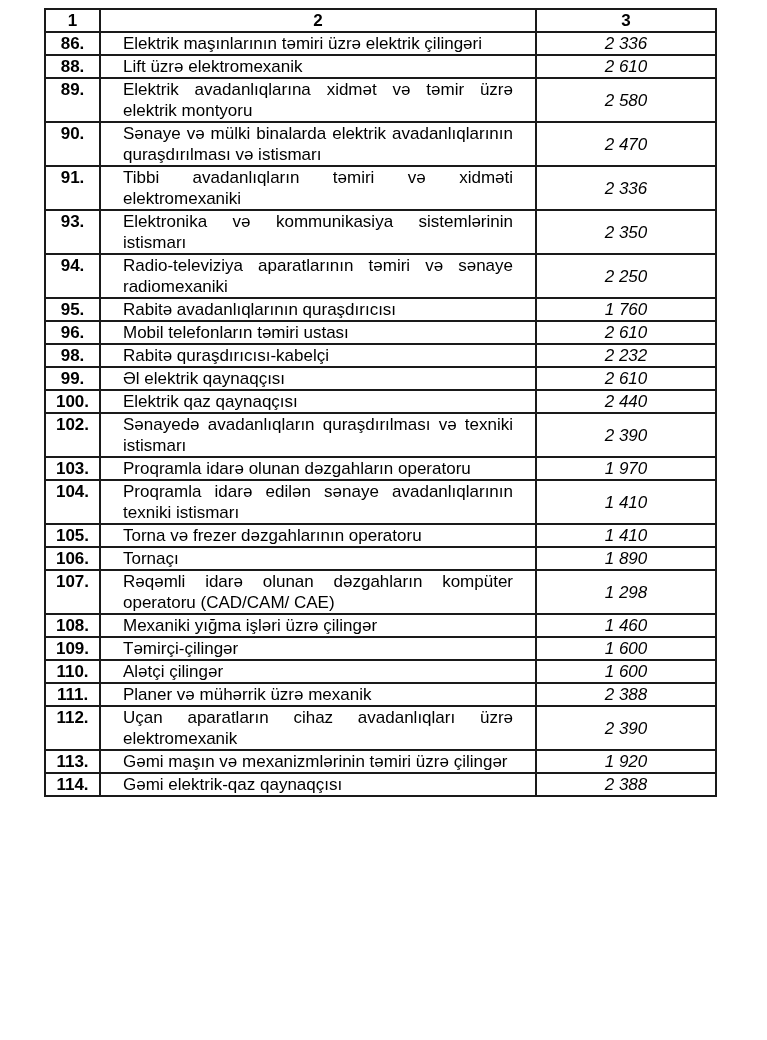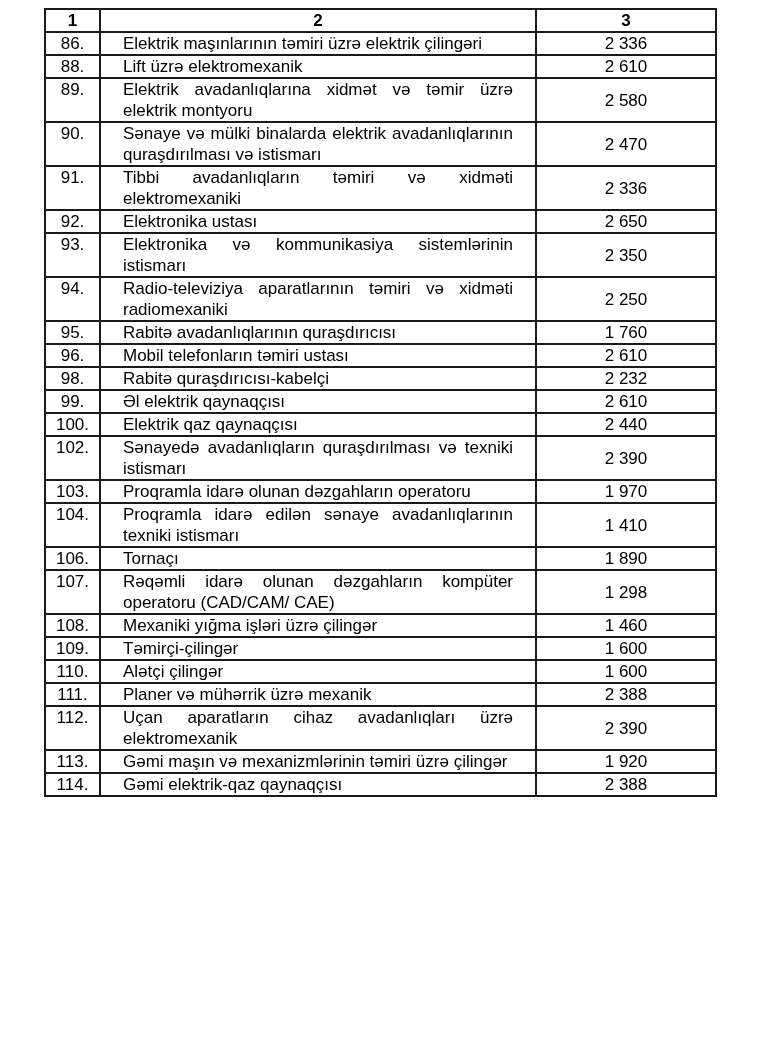--- a/index.html
+++ b/index.html
@@ -43,33 +43,35 @@
     text-align: center;
     vertical-align: middle;
     padding: 0 4px;
     height: 21px;
   }
   
   td.c1 {
     text-align: center;
     vertical-align: top;
     padding: 0 2px;
+    font-weight: bold;
   }
   
   td.c2 {
     text-align: justify;
     text-justify: inter-word;
     vertical-align: top;
     padding: 0 22px;
   }
   
   td.c3 {
     text-align: center;
     vertical-align: middle;
     padding: 0 4px;
+    font-style: italic;
   }
 </style>
 </head>
 <body>
 
 <div class="page">
   <table class="doc-table">
     <colgroup>
       <col style="width:55px">
       <col style="width:436px">
@@ -102,32 +104,27 @@
           <td class="c1">90.</td>
           <td class="c2">Sənaye və mülki binalarda elektrik avadanlıqlarının quraşdırılması və istismarı</td>
           <td class="c3">2 470</td>
         </tr>
         <tr>
           <td class="c1">91.</td>
           <td class="c2">Tibbi avadanlıqların təmiri və xidməti elektromexaniki</td>
           <td class="c3">2 336</td>
         </tr>
         <tr>
-          <td class="c1">92.</td>
-          <td class="c2">Elektronika ustası</td>
-          <td class="c3">2 650</td>
-        </tr>
-        <tr>
           <td class="c1">93.</td>
           <td class="c2">Elektronika və kommunikasiya sistemlərinin istismarı</td>
           <td class="c3">2 350</td>
         </tr>
         <tr>
           <td class="c1">94.</td>
-          <td class="c2">Radio-televiziya aparatlarının təmiri və xidməti radiomexaniki</td>
+          <td class="c2">Radio-televiziya aparatlarının təmiri və sənaye radiomexaniki</td>
           <td class="c3">2 250</td>
         </tr>
         <tr>
           <td class="c1">95.</td>
           <td class="c2">Rabitə avadanlıqlarının quraşdırıcısı</td>
           <td class="c3">1 760</td>
         </tr>
         <tr>
           <td class="c1">96.</td>
           <td class="c2">Mobil telefonların təmiri ustası</td>
@@ -154,20 +151,25 @@
           <td class="c3">2 390</td>
         </tr>
         <tr>
           <td class="c1">103.</td>
           <td class="c2">Proqramla idarə olunan dəzgahların operatoru</td>
           <td class="c3">1 970</td>
         </tr>
         <tr>
           <td class="c1">104.</td>
           <td class="c2">Proqramla idarə edilən sənaye avadanlıqlarının texniki istismarı</td>
+          <td class="c3">1 410</td>
+        </tr>
+        <tr>
+          <td class="c1">105.</td>
+          <td class="c2">Torna və frezer dəzgahlarının operatoru</td>
           <td class="c3">1 410</td>
         </tr>
         <tr>
           <td class="c1">106.</td>
           <td class="c2">Tornaçı</td>
           <td class="c3">1 890</td>
         </tr>
         <tr>
           <td class="c1">107.</td>
           <td class="c2">Rəqəmli idarə olunan dəzgahların kompüter operatoru (CAD/CAM/ CAE)</td>

